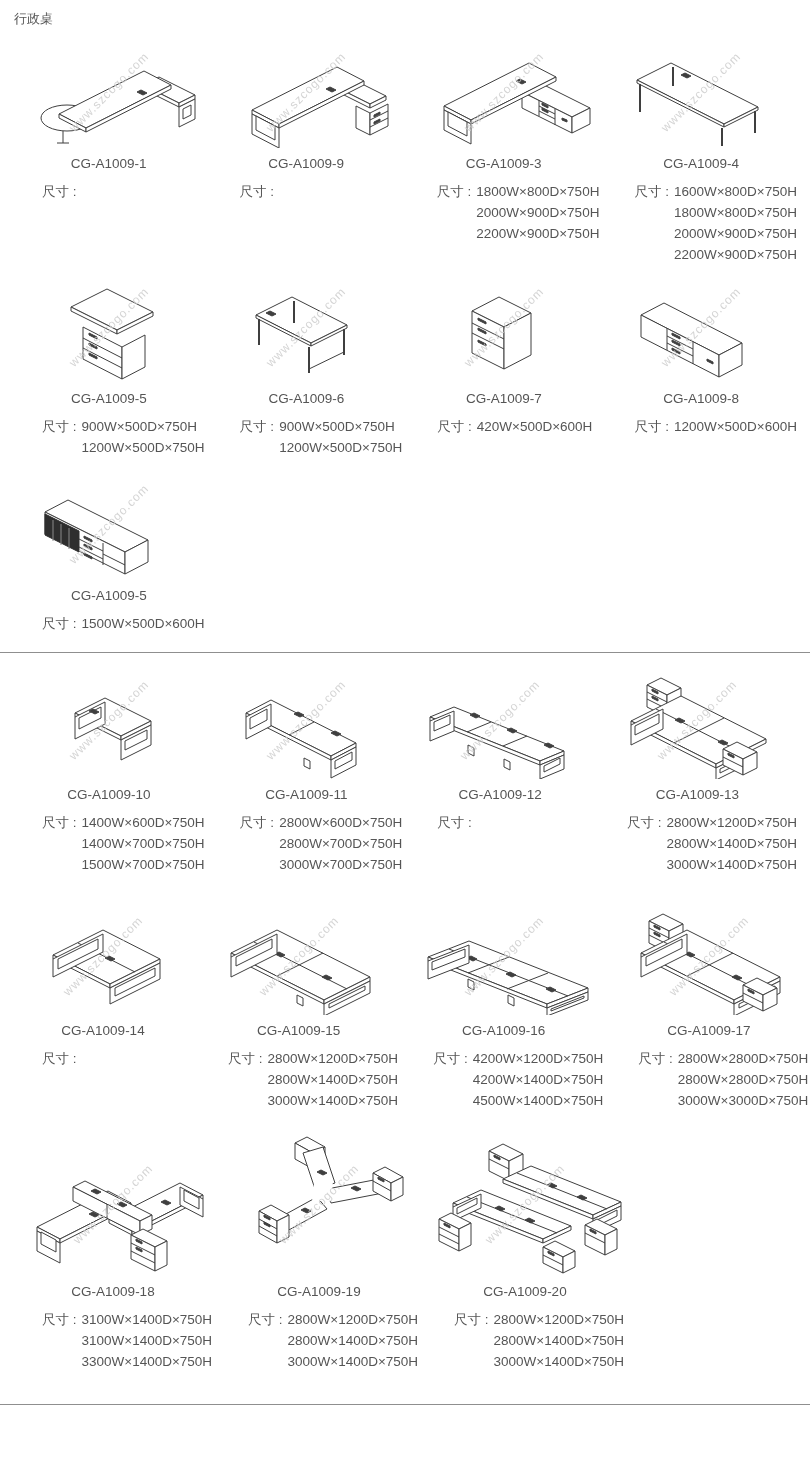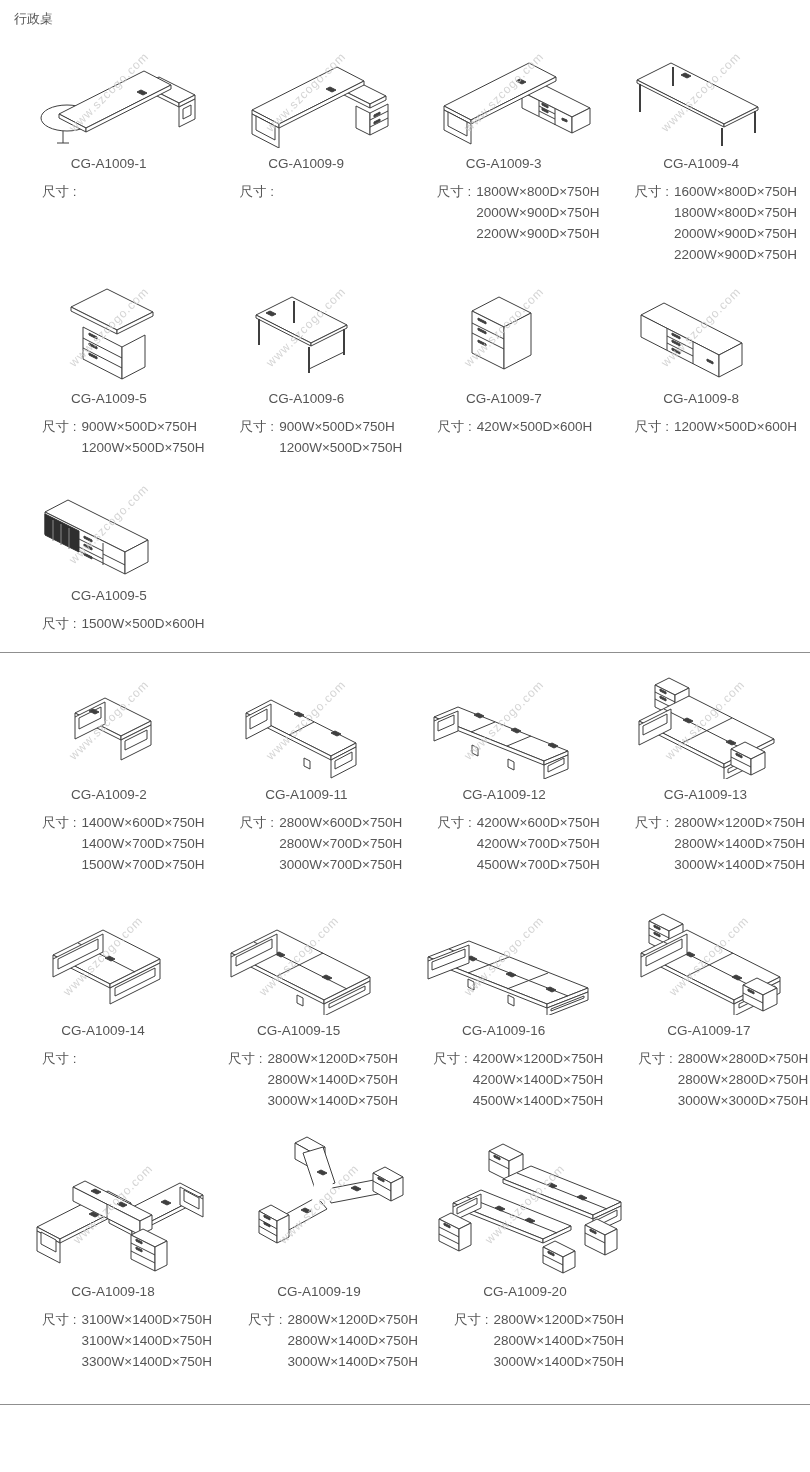--- a/index.html
+++ b/index.html
@@ -304,21 +304,21 @@
           <polygon points="56,52 102,75 102,79 56,56"></polygon>
           <polygon points="102,75 132,60 132,64 102,79"></polygon>
           <polygon points="56,56 86,41 86,63 56,78"></polygon>
           <polygon points="60,57 82,46 82,57 60,68"></polygon>
           <polygon points="102,79 132,64 132,84 102,99"></polygon>
           <polygon points="106,80 128,69 128,78 106,89"></polygon>
           <polygon class="dk" points="70,50 76,53 80,51 74,48"></polygon>
         </svg>
         <span class="wm">www.szcogo.com</span>
       </div>
-      <div class="code">CG-A1009-2</div>
+      <div class="code">CG-A1009-10</div>
       <div class="sizes">
         <span class="lb">尺寸 :</span>
         <div class="ln">
           <div>1400W×600D×750H</div>
           <div>1400W×700D×750H</div>
           <div>1500W×700D×750H</div>
         </div>
       </div>
     </div>
 
@@ -366,25 +366,20 @@
           <polygon points="130,104 154,94 154,108 130,118"></polygon>
           <polygon points="134,105 150,97 150,103 134,111"></polygon>
           <polygon points="58,84 64,87 64,95 58,92"></polygon>
           <polygon points="94,98 100,101 100,109 94,106"></polygon>
         </svg>
         <span class="wm">www.szcogo.com</span>
       </div>
       <div class="code">CG-A1009-12</div>
       <div class="sizes">
         <span class="lb">尺寸 :</span>
-        <div class="ln">
-          <div>4200W×600D×750H</div>
-          <div>4200W×700D×750H</div>
-          <div>4500W×700D×750H</div>
-        </div>
       </div>
     </div>
 
     <div class="cell">
       <div class="fig">
         <svg viewBox="0 0 180 118" width="180" height="118">
           <polygon points="40,24 60,34 74,27 54,17"></polygon>
           <polygon points="40,24 60,34 60,56 40,46"></polygon>
           <polygon points="60,34 74,27 74,49 60,56"></polygon>
           <line x1="40" y1="31" x2="60" y2="41"></line>

